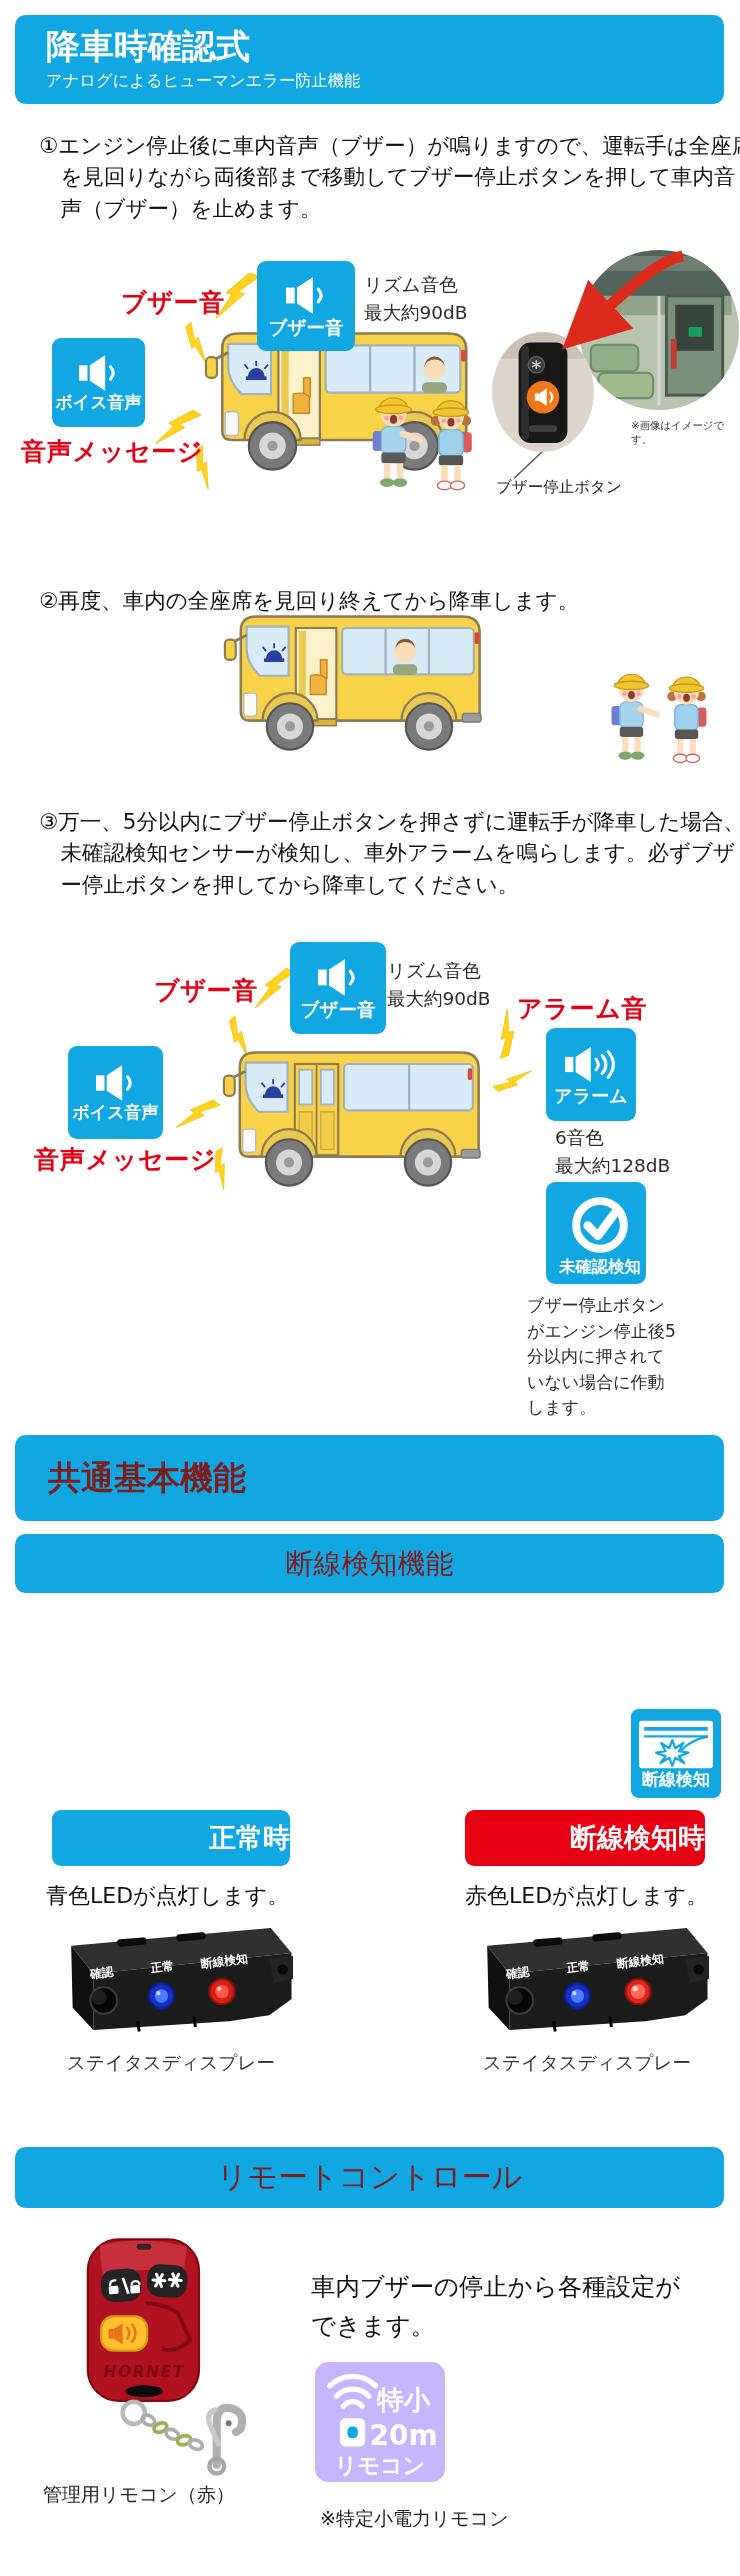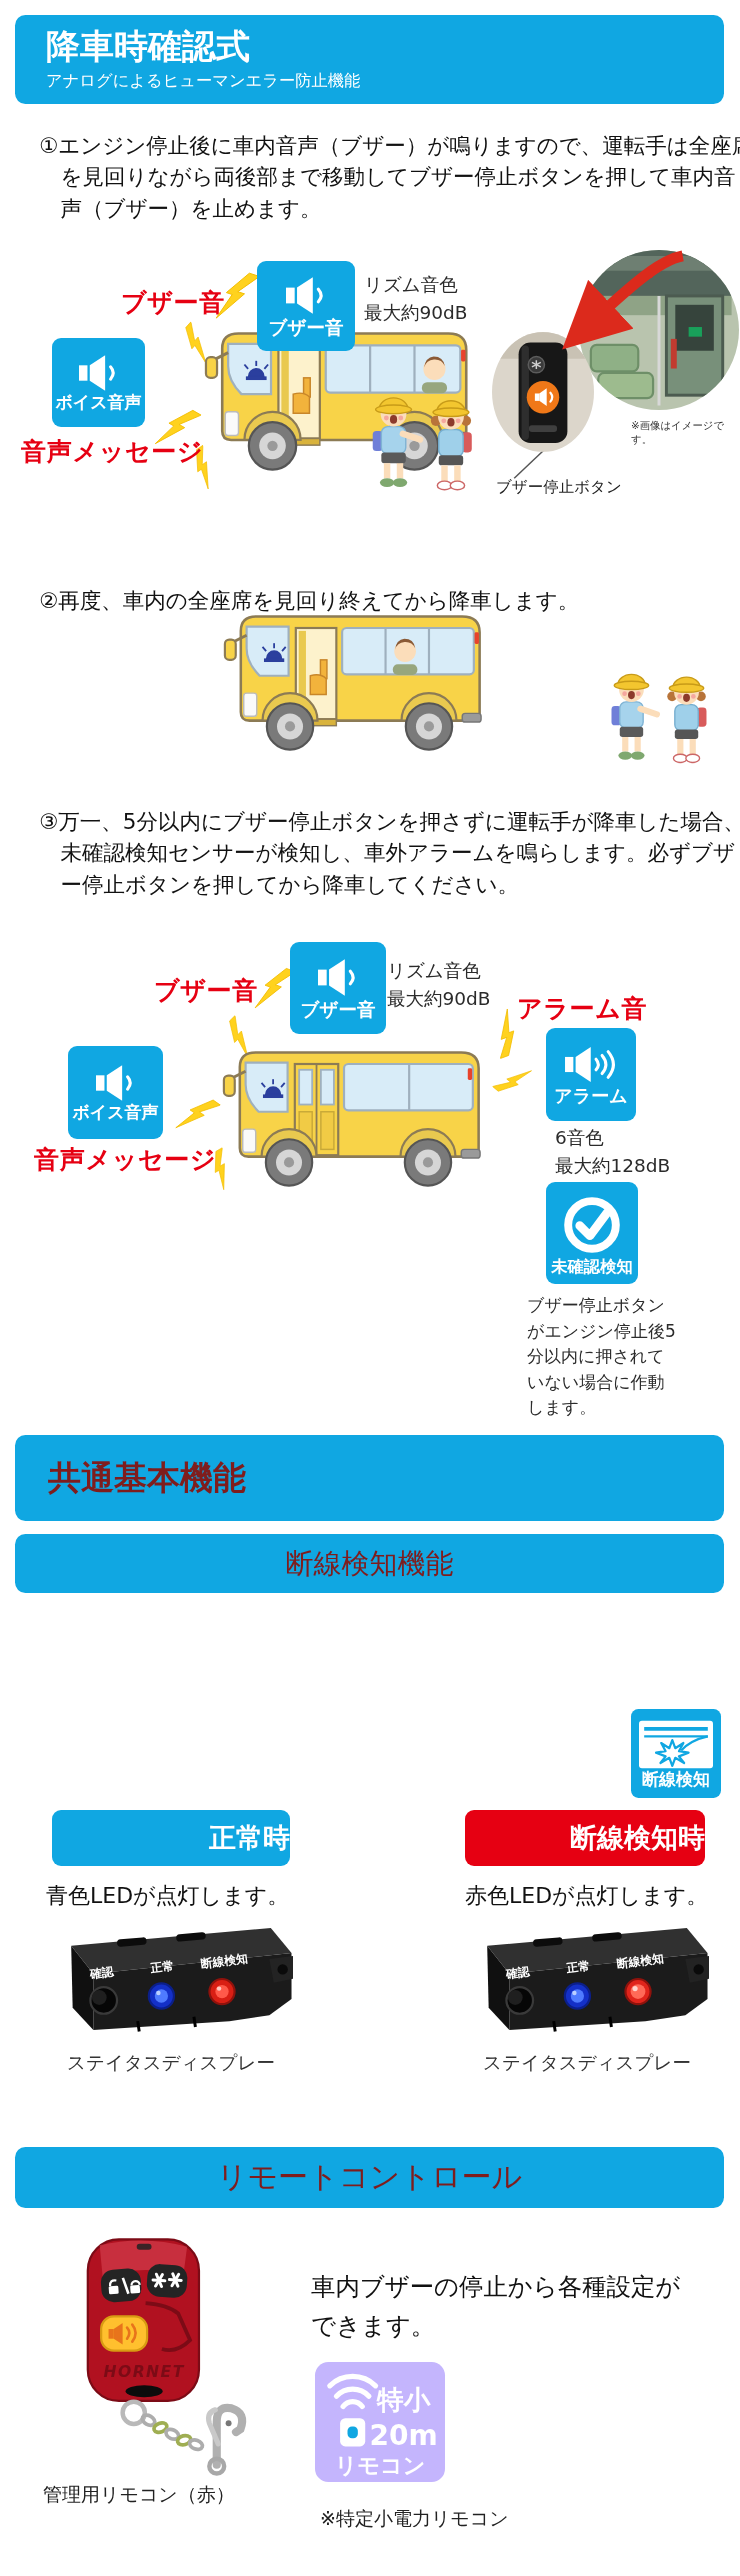--- a/index.html
+++ b/index.html
@@ -374,21 +374,21 @@
     <path d="M56,158 a38,38 0 0 1 76,0 Z" fill="#E9C94F" stroke="#8C7B55" stroke-width="3"></path>
     <circle cx="94" cy="166" r="32" fill="#7a7a7a" stroke="#555" stroke-width="3"></circle>
     <circle cx="94" cy="166" r="18" fill="#D6D6D6"></circle>
       <circle cx="94" cy="166" r="7" fill="#9a9a9a"></circle>
     <path d="M248,158 a38,38 0 0 1 76,0 Z" fill="#E9C94F" stroke="#8C7B55" stroke-width="3"></path>
     <circle cx="286" cy="166" r="32" fill="#7a7a7a" stroke="#555" stroke-width="3"></circle>
     <circle cx="286" cy="166" r="18" fill="#D6D6D6"></circle>
       <circle cx="286" cy="166" r="7" fill="#9a9a9a"></circle>
   </svg>
 
-  <div class="badge" style="left:546px;top:1182px;width:92px;height:102px;">
+  <div class="badge" style="left:546px;top:1182px;width:92px;height:102px;padding-left:8px;">
     <svg width="68" height="65" viewBox="0 0 90 90">
       <circle cx="45" cy="47" r="33" fill="none" stroke="#fff" stroke-width="11"></circle>
       <polyline points="28,48 42,62 66,30" fill="none" stroke="#fff" stroke-width="12" stroke-linecap="round" stroke-linejoin="round"></polyline>
     </svg>
     <div class="lbl" style="font-size:16.3px;">未確認検知</div>
   </div>
   <div class="cap" style="left:527px;top:1293px;width:154px;font-size:17px;line-height:1.5;color:#2b2b2b;">ブザー停止ボタンがエンジン停止後5分以内に押されていない場合に作動します。</div>
 
   <div class="bar sect" style="top:1435px;height:86px;font-size:33px;">
     <span>共通基本機能</span>

